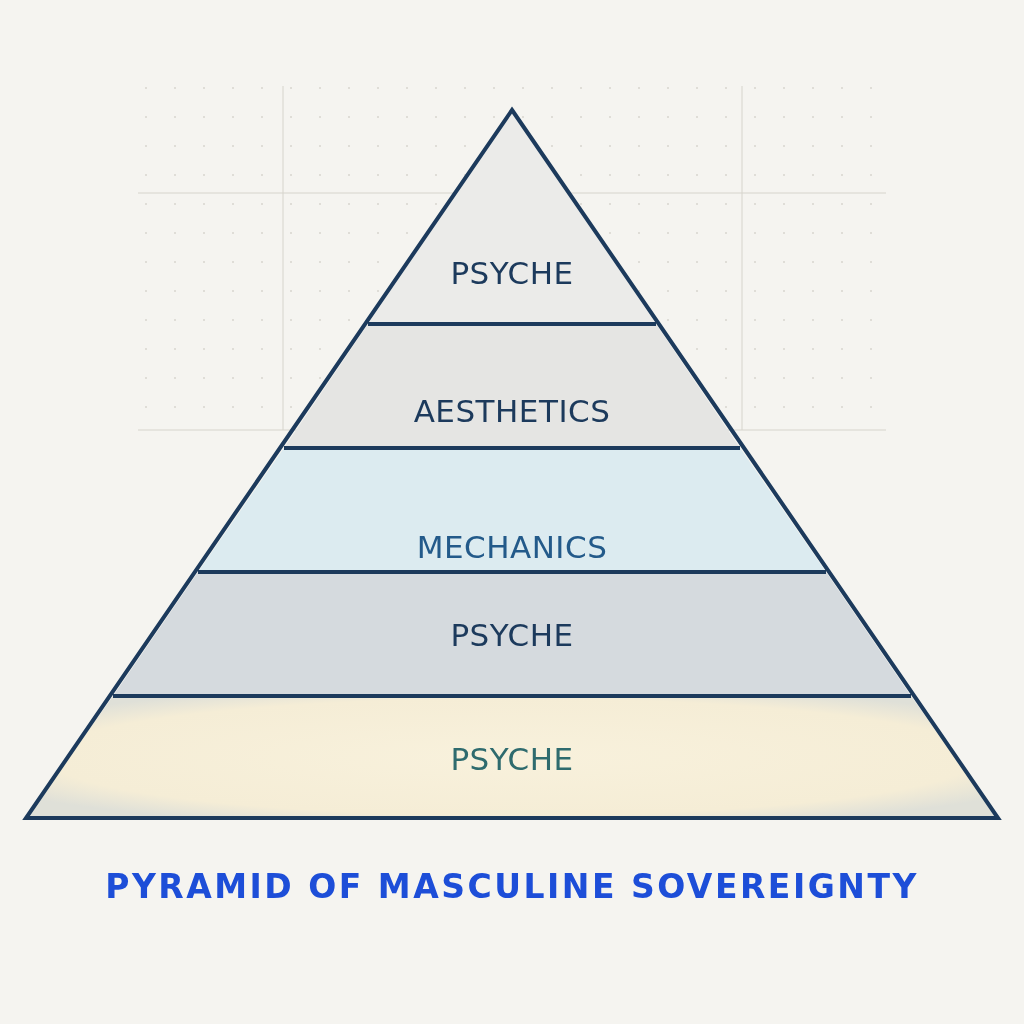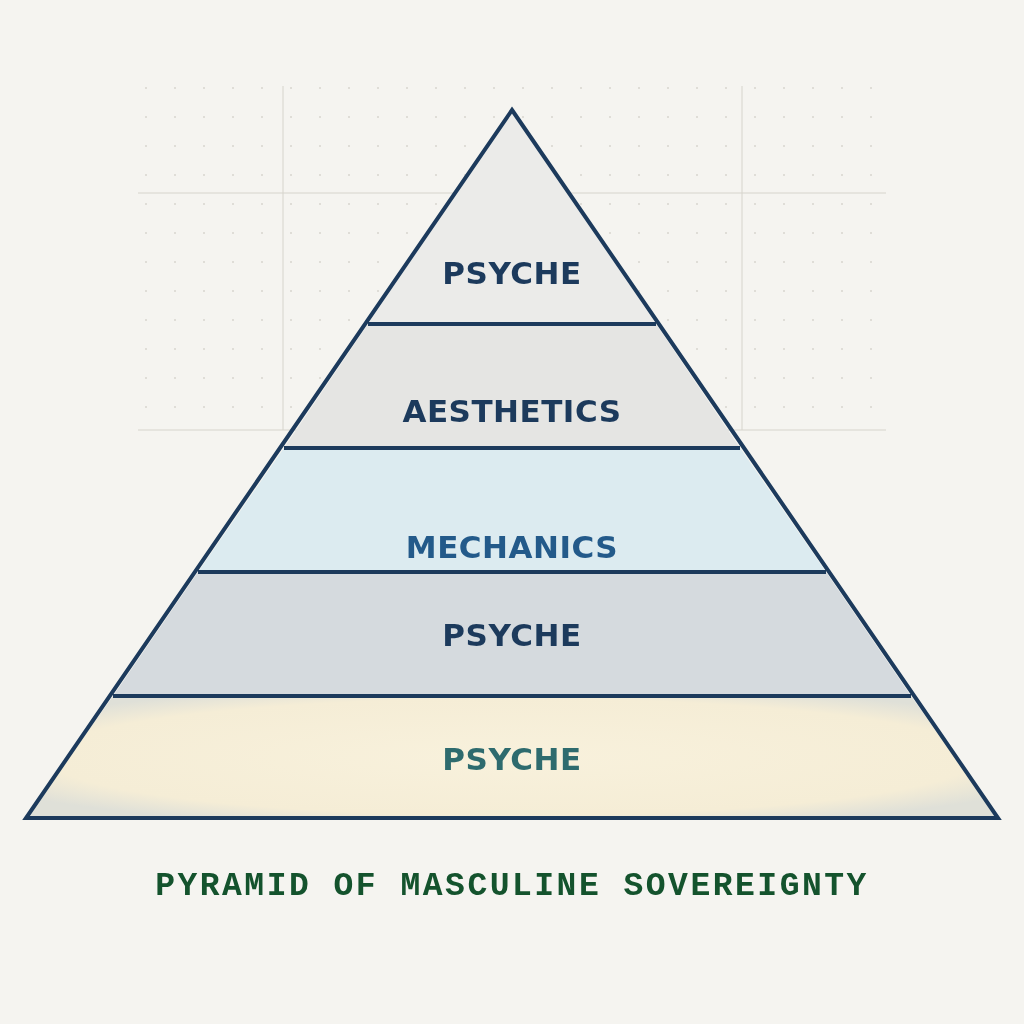--- a/index.html
+++ b/index.html
@@ -1,22 +1,22 @@
 <!DOCTYPE html>
 <html><head>
 <meta charset="utf-8">
 <style>
   html,body{margin:0;padding:0;}
   body{width:1024px;height:1024px;background:#f5f4f0;position:relative;overflow:hidden;
        font-family:"DejaVu Sans","Liberation Sans",sans-serif;}
   #stage{position:absolute;left:0;top:0;width:1024px;height:1024px;}
-  .tier-label{position:absolute;left:0;width:1024px;text-align:center;font-weight:bold;
+  .tier-label{position:absolute;left:0;width:1024px;text-align:center;font-weight:normal;
        font-size:31px;letter-spacing:0.5px;line-height:1;}
   .caption{position:absolute;left:0;top:870px;width:1024px;text-align:center;font-weight:bold;
-       font-size:33px;letter-spacing:2.5px;color:#14532d;line-height:1;font-family:Liberation Mono, monospace;}
+       font-size:33px;letter-spacing:2.5px;color:#1d4ed8;line-height:1;}
 </style>
 </head>
 <body>
 
 <div id="stage">
   <svg width="1024" height="1024" viewBox="0 0 1024 1024">
     <defs>
       <pattern id="dots" x="0" y="0" width="29" height="29" patternUnits="userSpaceOnUse">
         <circle cx="1" cy="1" r="1" fill="#d8d6cf"></circle>
       </pattern>

